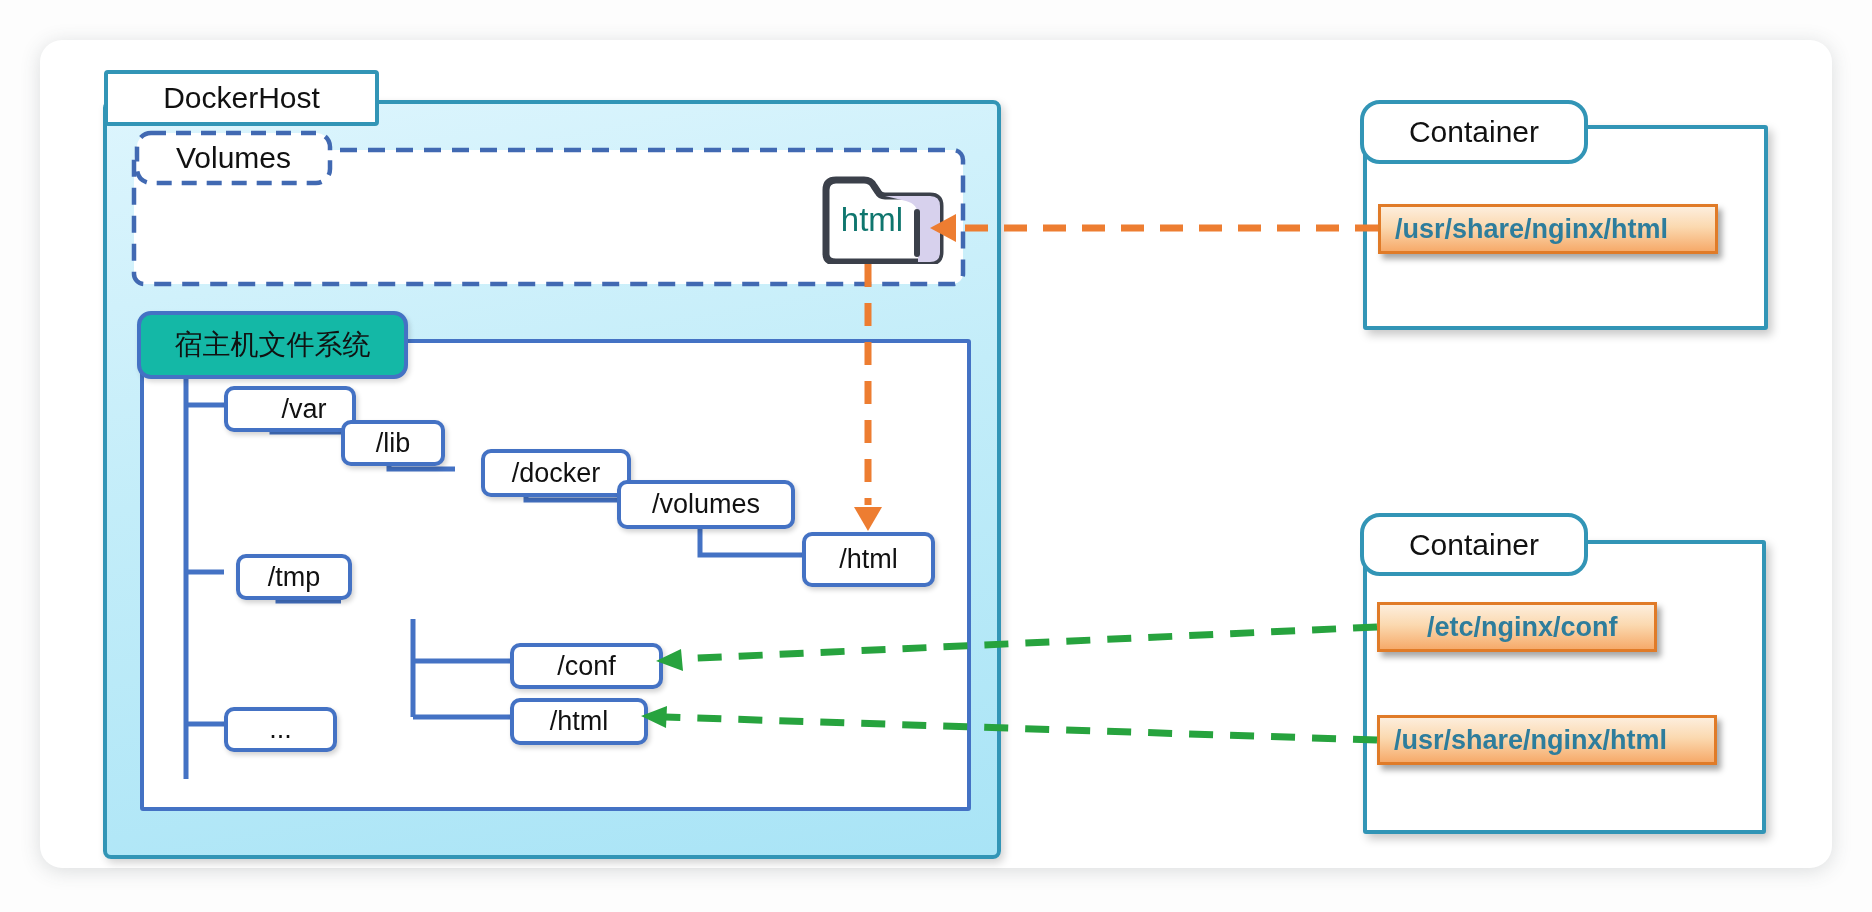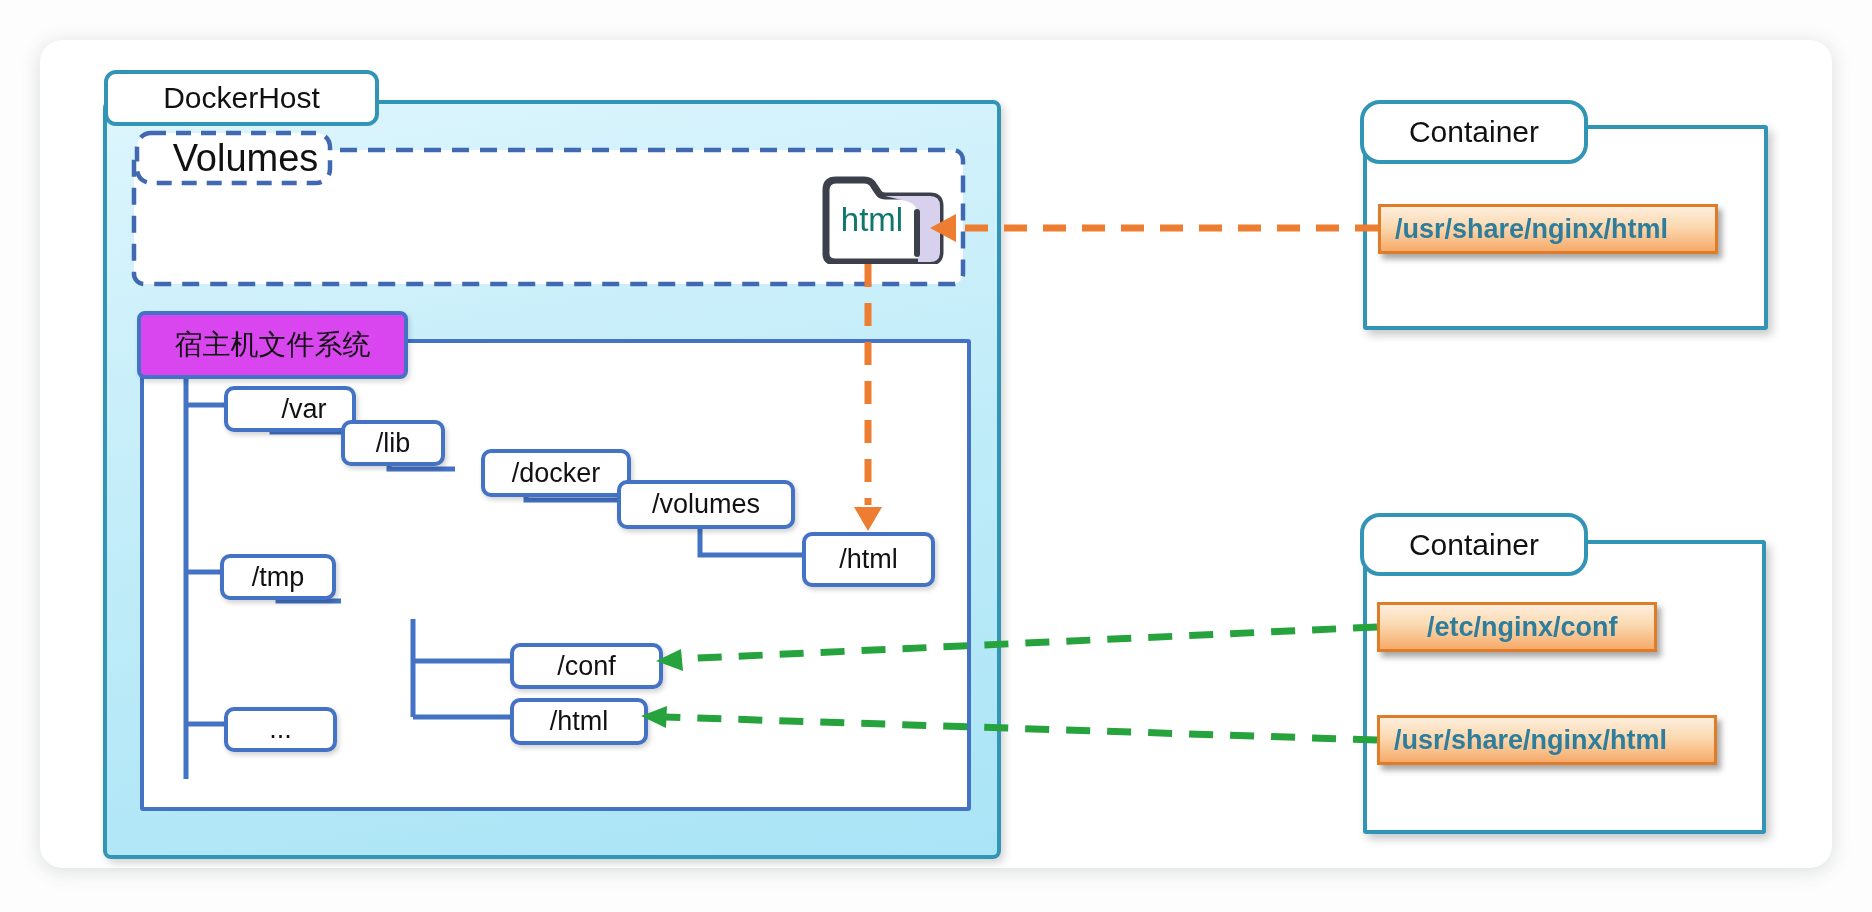--- a/index.html
+++ b/index.html
@@ -6,45 +6,45 @@
   .canvas{position:relative;width:1872px;height:912px;overflow:hidden;
     font-family:"Liberation Sans","DejaVu Sans",sans-serif;color:#111;}
   .panel{position:absolute;left:40px;top:40px;width:1792px;height:828px;
     background:#ffffff;border-radius:22px;box-shadow:0 3px 20px rgba(60,70,80,.18);}
   
   .dockerhost-box{position:absolute;left:103px;top:100px;width:890px;height:751px;
     border:4px solid #3295b6;border-radius:8px;
     background:linear-gradient(170deg,#ddf5fd 0%,#c3edf9 45%,#a9e4f6 100%);
     box-shadow:3px 4px 8px rgba(0,0,0,.18);z-index:0;}
   .dockerhost-label{position:absolute;left:104px;top:70px;width:267px;height:48px;
-    background:#fff;border:4px solid #3295b6;border-radius:12px;z-index:3;
+    background:#fff;border:4px solid #3295b6;border-radius:4px;z-index:3;
     display:flex;align-items:center;justify-content:center;font-size:30px;}
   
   .hostfs-box{position:absolute;left:140px;top:339px;width:823px;height:464px;
     background:#fff;border:4px solid #4472c4;border-radius:3px;z-index:1;}
   .hostfs-label{position:absolute;left:137px;top:311px;width:263px;height:60px;
-    background:#d946ef;border:4px solid #4472c4;border-radius:8px;z-index:3;
+    background:#14b8a6;border:4px solid #4472c4;border-radius:14px;z-index:3;
     display:flex;align-items:center;justify-content:center;font-size:28px;
     box-shadow:2px 3px 5px rgba(0,0,0,.15);}
   .tnode{position:absolute;background:#fff;border:4px solid #4472c4;border-radius:10px;
     display:flex;align-items:center;justify-content:center;font-size:27px;z-index:3;
     box-shadow:2px 3px 5px rgba(0,0,0,.18);}
   .n-var{left:224px;top:386px;width:96px;height:38px;padding-left:28px;}
   .n-lib{left:341px;top:420px;width:96px;height:38px;}
   .n-docker{left:455px;top:449px;width:142px;height:40px;margin-left:26px;}
   .n-volumes{left:617px;top:480px;width:170px;height:41px;}
   .n-htmlv{left:802px;top:532px;width:125px;height:47px;}
-  .n-tmp{left:220px;top:554px;width:108px;height:38px;}
+  .n-tmp{left:236px;top:554px;width:108px;height:38px;}
   .n-nginx{left:341px;top:582px;width:144px;height:39px;}
   .n-conf{left:510px;top:643px;width:145px;height:38px;}
   .n-htmln{left:510px;top:698px;width:130px;height:39px;}
   .n-dots{left:224px;top:707px;width:105px;height:37px;}
   
-  .volumes-label-text{position:absolute;left:149px;top:133px;width:193px;height:50px;
-    display:flex;align-items:center;justify-content:center;font-size:38px;z-index:3;}
+  .volumes-label-text{position:absolute;left:137px;top:133px;width:193px;height:50px;
+    display:flex;align-items:center;justify-content:center;font-size:30px;z-index:3;}
   
   .folder{position:absolute;left:818px;top:170px;width:130px;height:94px;z-index:3;}
   .folder-text{position:absolute;left:826px;top:198px;width:92px;height:44px;
     display:flex;align-items:center;justify-content:center;
     font-size:33px;color:#0f766e;z-index:4;}
   
   .container-box{position:absolute;background:#fff;border:4px solid #3295b6;border-radius:3px;
     box-shadow:4px 5px 10px rgba(0,0,0,.22);z-index:1;}
   .c1-box{left:1363px;top:125px;width:397px;height:197px;}
   .c2-box{left:1363px;top:540px;width:395px;height:286px;}

